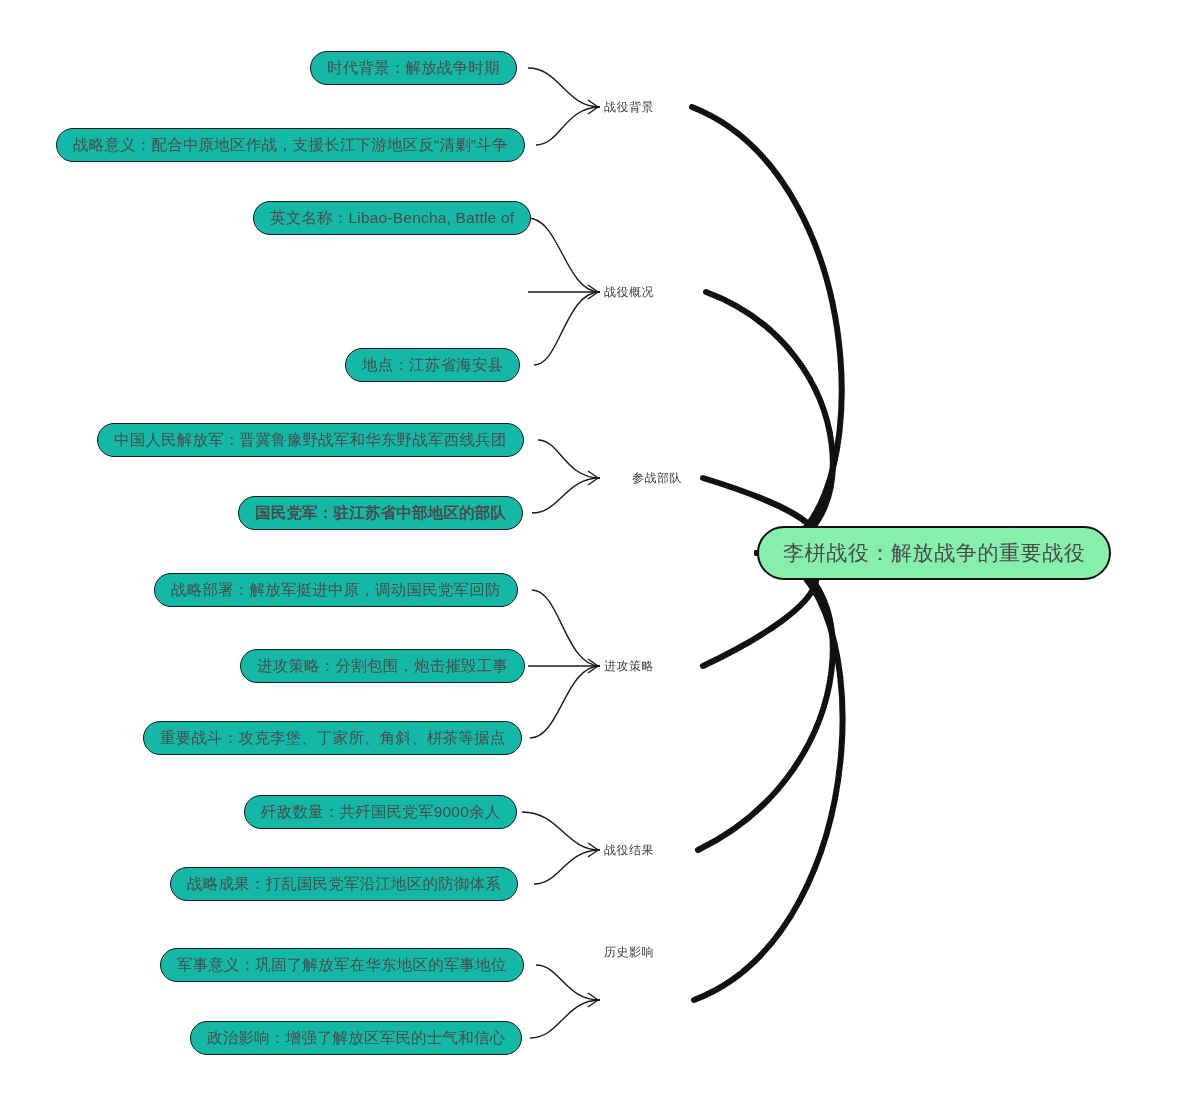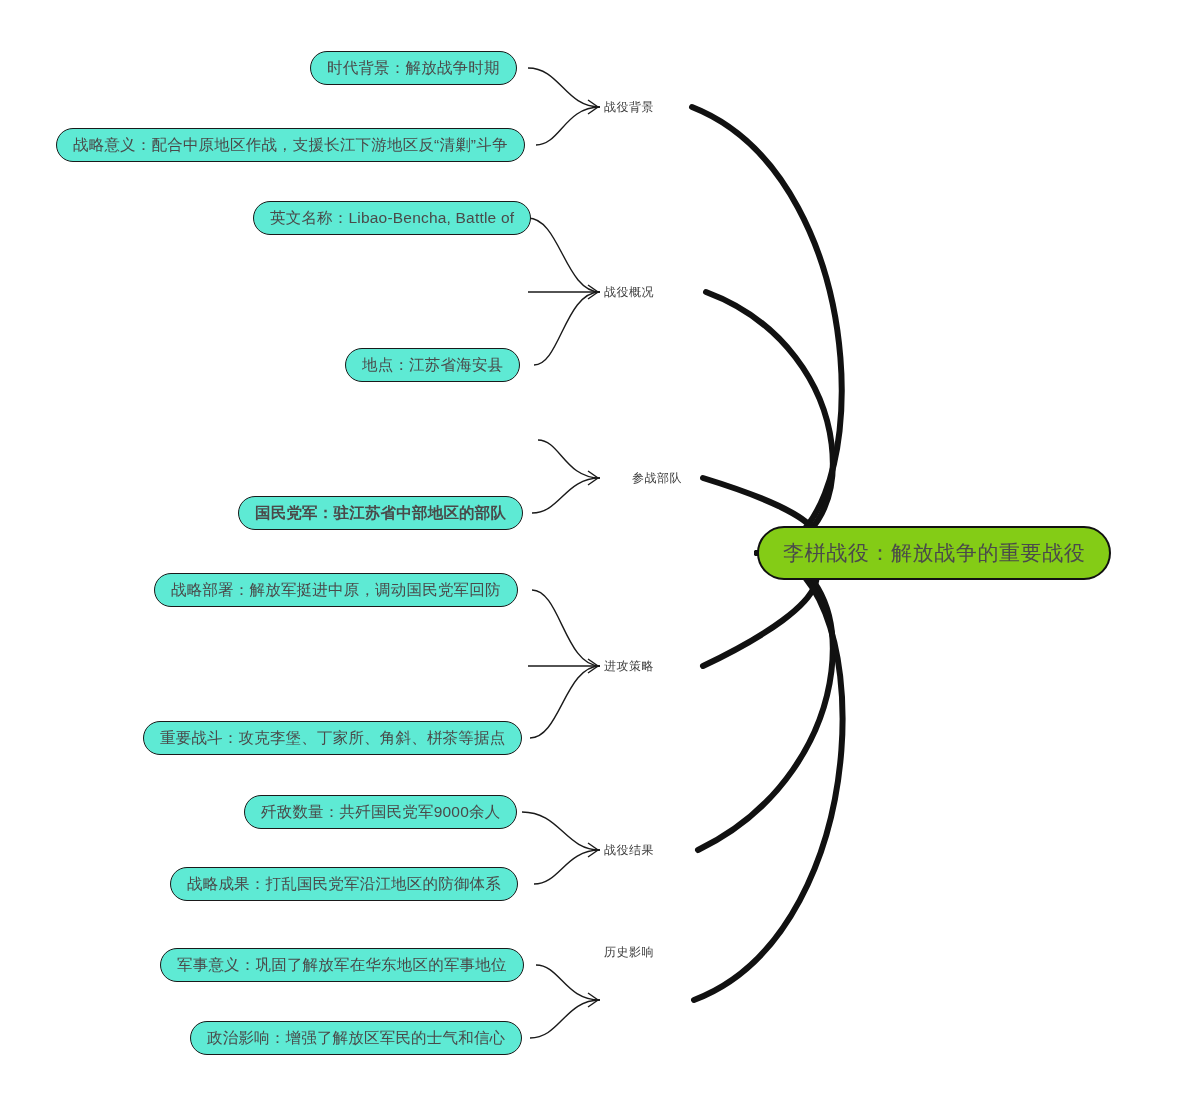--- a/index.html
+++ b/index.html
@@ -30,40 +30,40 @@
     box-sizing: border-box;
     display: flex;
     align-items: center;
     justify-content: center;
     white-space: nowrap;
   }
   .leaf-node {
     height: 34px;
     border: 1.7px solid #1a1a1a;
     border-radius: 17px;
-    background: #5eead4;
+    background: #14b8a6;
     color: #4a4a4a;
     font-size: 15.5px;
     padding: 0 16px;
     letter-spacing: 0.2px;
   }
   .branch-node {
     height: 30px;
     color: #3c3c3c;
     font-size: 12px;
     background: transparent;
     border: none;
     padding: 0 4px;
     letter-spacing: 0.5px;
   }
   .root-node {
     height: 54px;
     border: 2.2px solid #111111;
     border-radius: 27px;
-    background: #84cc16;
+    background: #86efac;
     color: #4a4a4a;
     font-size: 21px;
     padding: 0 24px;
     letter-spacing: 0.6px;
   }
 </style>
 </head>
 <body>
 
 <div id="mindmap-root">
@@ -116,24 +116,26 @@
 
   <div class="node branch-node" style="left:600px; top:92px;">战役背景</div>
   <div class="node leaf-node" style="left:310px; top:51px;">时代背景：解放战争时期</div>
   <div class="node leaf-node" style="left:56px; top:128px;">战略意义：配合中原地区作战，支援长江下游地区反“清剿”斗争</div>
 
   <div class="node branch-node" style="left:600px; top:277px;">战役概况</div>
   <div class="node leaf-node" style="left:253px; top:201px;">英文名称：Libao-Bencha, Battle of</div>
   <div class="node leaf-node" style="left:345px; top:348px;">地点：江苏省海安县</div>
 
   <div class="node branch-node" style="left:600px; top:463px;margin-left:28px;">参战部队</div>
+  <div class="node leaf-node" style="left:97px; top:423px;">中国人民解放军：晋冀鲁豫野战军和华东野战军西线兵团</div>
   <div class="node leaf-node" style="left:238px; top:496px;font-weight:bold;">国民党军：驻江苏省中部地区的部队</div>
 
   <div class="node branch-node" style="left:600px; top:651px;">进攻策略</div>
   <div class="node leaf-node" style="left:154px; top:573px;">战略部署：解放军挺进中原，调动国民党军回防</div>
+  <div class="node leaf-node" style="left:240px; top:649px;">进攻策略：分割包围，炮击摧毁工事</div>
   <div class="node leaf-node" style="left:143px; top:721px;">重要战斗：攻克李堡、丁家所、角斜、栟茶等据点</div>
 
   <div class="node branch-node" style="left:600px; top:835px;">战役结果</div>
   <div class="node leaf-node" style="left:244px; top:795px;">歼敌数量：共歼国民党军9000余人</div>
   <div class="node leaf-node" style="left:170px; top:867px;">战略成果：打乱国民党军沿江地区的防御体系</div>
 
   <div class="node branch-node" style="left:600px; top:929px;margin-top:8px;">历史影响</div>
   <div class="node leaf-node" style="left:160px; top:948px;">军事意义：巩固了解放军在华东地区的军事地位</div>
   <div class="node leaf-node" style="left:190px; top:1021px;">政治影响：增强了解放区军民的士气和信心</div>
 

